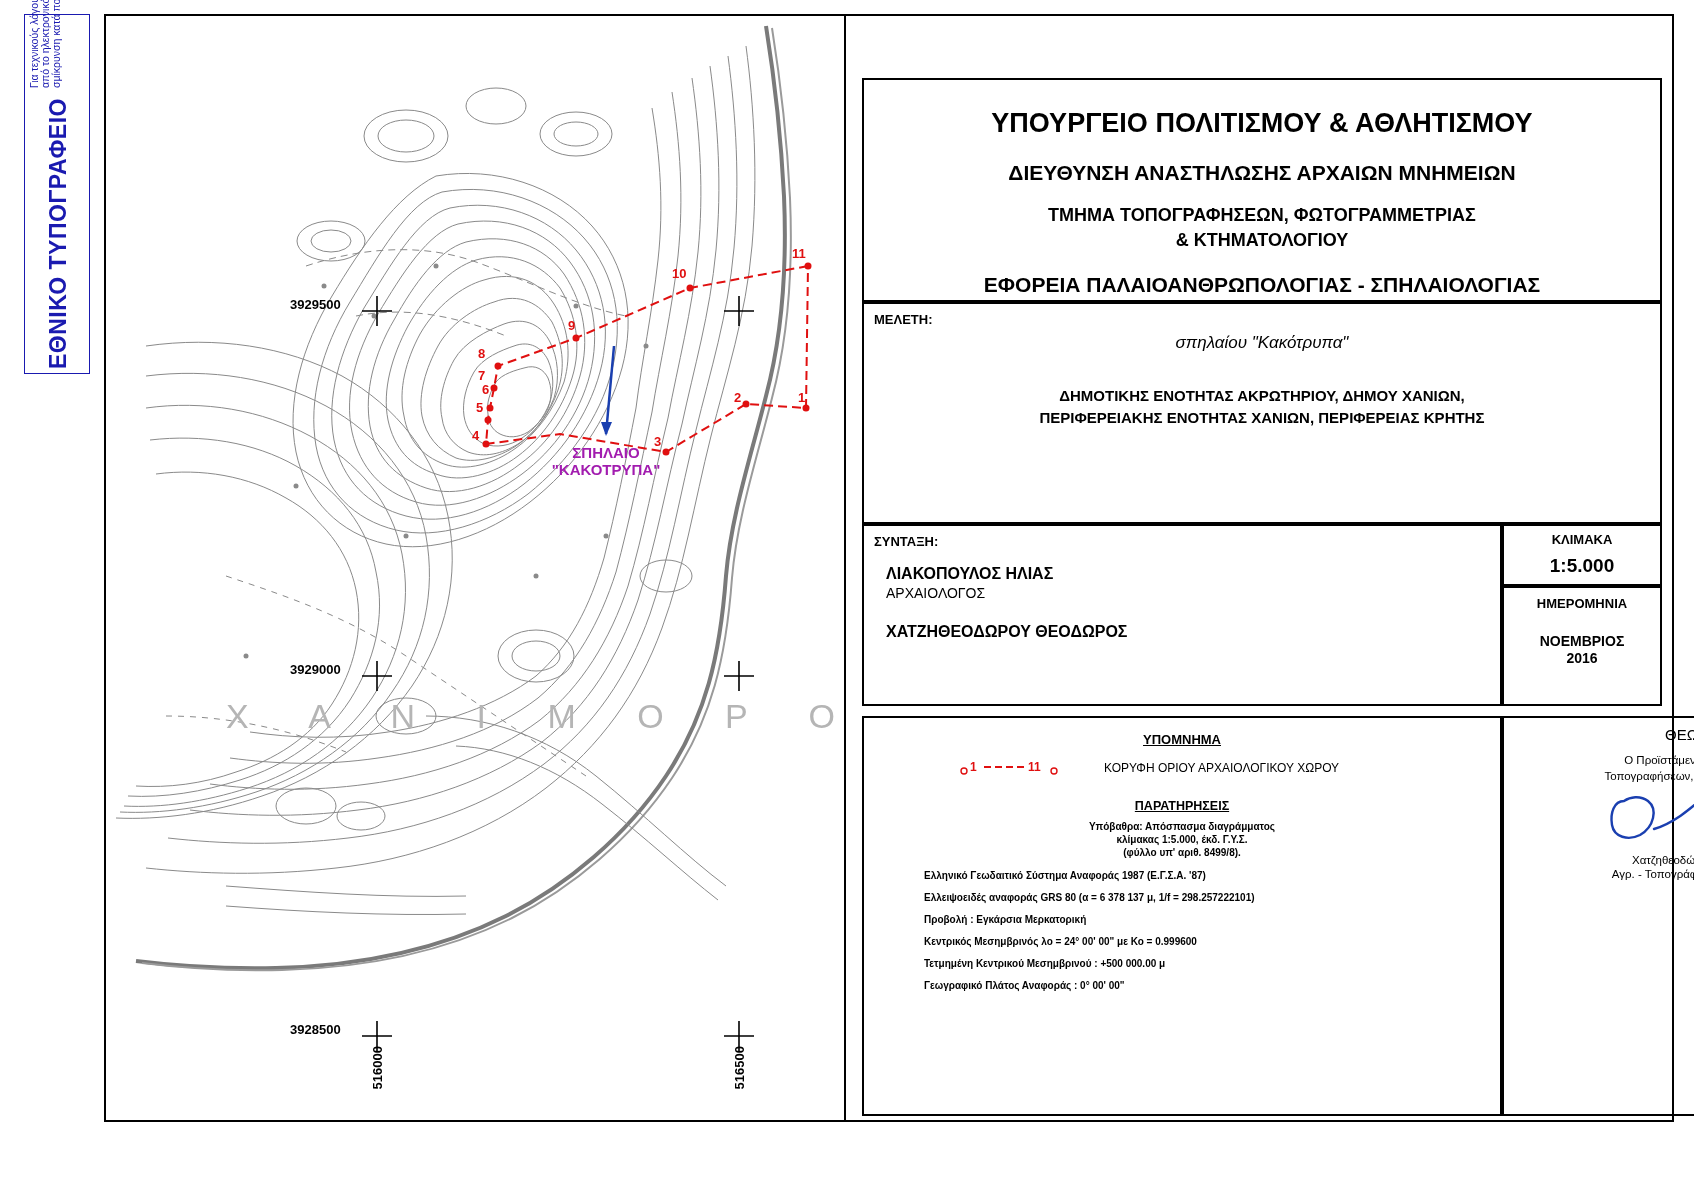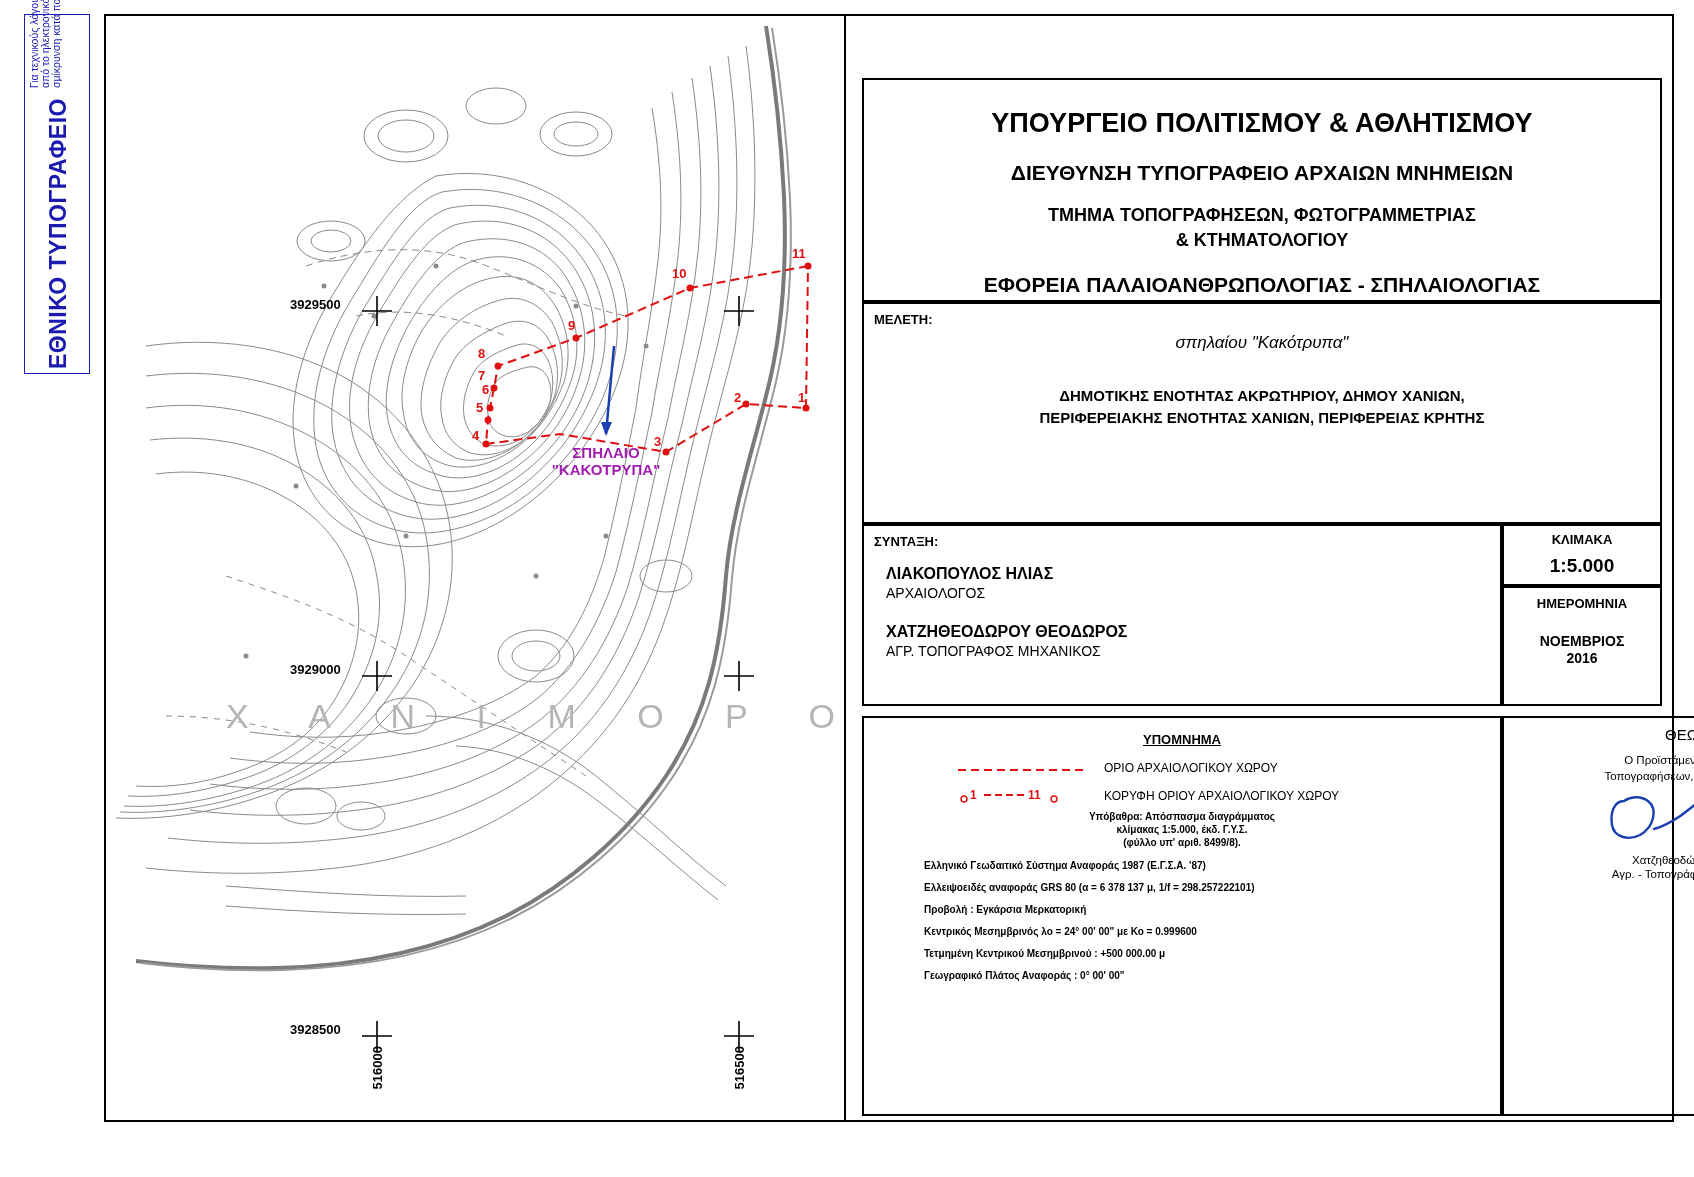--- a/index.html
+++ b/index.html
@@ -209,81 +209,73 @@
     <div class="mtxt" style="left:184px;top:1006px;">3928500</div>
 
     <div class="coordv" style="left:264px;top:1030px;">516000</div>
     <div class="coordv" style="left:626px;top:1030px;">516500</div>
   </div>
 
   <div id="panel">
 
     <div class="box ctr" id="hdr">
       <div class="l1">ΥΠΟΥΡΓΕΙΟ ΠΟΛΙΤΙΣΜΟΥ &amp; ΑΘΛΗΤΙΣΜΟΥ</div>
-      <div class="l2">ΔΙΕΥΘΥΝΣΗ ΤΥΠΟΓΡΑΦΕΙΟ ΑΡΧΑΙΩΝ ΜΝΗΜΕΙΩΝ</div>
+      <div class="l2">ΔΙΕΥΘΥΝΣΗ ΑΝΑΣΤΗΛΩΣΗΣ ΑΡΧΑΙΩΝ ΜΝΗΜΕΙΩΝ</div>
       <div class="l3">ΤΜΗΜΑ ΤΟΠΟΓΡΑΦΗΣΕΩΝ, ΦΩΤΟΓΡΑΜΜΕΤΡΙΑΣ</div>
       <div class="l4">&amp; ΚΤΗΜΑΤΟΛΟΓΙΟΥ</div>
       <div class="l5">ΕΦΟΡΕΙΑ ΠΑΛΑΙΟΑΝΘΡΩΠΟΛΟΓΙΑΣ - ΣΠΗΛΑΙΟΛΟΓΙΑΣ</div>
     </div>
 
     <div class="box" id="study">
       <div class="lab">ΜΕΛΕΤΗ:</div>
       <div class="t2">σπηλαίου "Κακότρυπα"</div>
       <div class="t3">
         <span>ΔΗΜΟΤΙΚΗΣ ΕΝΟΤΗΤΑΣ ΑΚΡΩΤΗΡΙΟΥ,   ΔΗΜΟΥ ΧΑΝΙΩΝ,</span><br>
         <span>ΠΕΡΙΦΕΡΕΙΑΚΗΣ ΕΝΟΤΗΤΑΣ  ΧΑΝΙΩΝ,  ΠΕΡΙΦΕΡΕΙΑΣ ΚΡΗΤΗΣ</span>
       </div>
     </div>
 
     <div class="box" id="auth">
       <div class="lab">ΣΥΝΤΑΞΗ:</div>
       <div class="n1">ΛΙΑΚΟΠΟΥΛΟΣ ΗΛΙΑΣ</div>
       <div class="n2">ΑΡΧΑΙΟΛΟΓΟΣ</div>
       <div class="n3">ΧΑΤΖΗΘΕΟΔΩΡΟΥ ΘΕΟΔΩΡΟΣ</div>
-      <div class="n4">ΑΓΡ.  ΤΟΠΟΓΡΑΦΟΣ ΜΗΧΑΝΙΚΟΣ</div>
     </div>
 
     <div class="box" id="scalebox">
       <div class="lab">ΚΛΙΜΑΚΑ</div>
       <div class="val">1:5.000</div>
     </div>
 
     <div class="box" id="datebox">
       <div class="lab">ΗΜΕΡΟΜΗΝΙΑ</div>
       <div class="val">
         <span>ΝΟΕΜΒΡΙΟΣ</span><br>
         <span>2016</span>
       </div>
     </div>
 
     <div class="box" id="legend">
       <div class="ttl">ΥΠΟΜΝΗΜΑ</div>
 
-      <div class="lgrow">
-        <div class="lgsym">
-          <svg width="130" height="12">
-              <line x1="0" y1="6" x2="130" y2="6" stroke="#e01010" stroke-width="2" stroke-dasharray="8 5"></line>
-            </svg>
-        </div>
-        <div class="lbl">ΟΡΙΟ ΑΡΧΑΙΟΛΟΓΙΚΟΥ ΧΩΡΟΥ</div>
-      </div>
 
       <div class="lgrow">
         <div class="lgsym" style="display:flex;align-items:center;">
           <svg width="130" height="14">
             <circle cx="6" cy="10" r="3" fill="none" stroke="#e01010" stroke-width="1.4"></circle>
             <text x="12" y="10" fill="#e01010" font-size="12" font-weight="bold" font-family="Liberation Sans, sans-serif">1</text>
             <line x1="26" y1="6" x2="66" y2="6" stroke="#e01010" stroke-width="2" stroke-dasharray="7 4"></line>
             <text x="70" y="10" fill="#e01010" font-size="12" font-weight="bold" font-family="Liberation Sans, sans-serif">11</text>
             <circle cx="96" cy="10" r="3" fill="none" stroke="#e01010" stroke-width="1.4"></circle>
           </svg>
         </div>
         <div class="lbl">ΚΟΡΥΦΗ ΟΡΙΟΥ ΑΡΧΑΙΟΛΟΓΙΚΟΥ ΧΩΡΟΥ</div>
       </div>
 
+      <div class="obs">ΠΑΡΑΤΗΡΗΣΕΙΣ</div>
       <div class="note">
         <span>Υπόβαθρα: Απόσπασμα διαγράμματος</span><br>
         <span>κλίμακας 1:5.000, έκδ. Γ.Υ.Σ.</span><br>
         <span>(φύλλο υπ' αριθ. 8499/8).</span>
       </div>
       <div class="pline">Ελληνικό Γεωδαιτικό Σύστημα Αναφοράς 1987 (Ε.Γ.Σ.Α. '87)</div>
       <div class="pline">Ελλειψοειδές αναφοράς GRS 80 (α = 6 378 137 μ, 1/f = 298.257222101)</div>
       <div class="pline">Προβολή : Εγκάρσια Μερκατορική</div>
       <div class="pline">Κεντρικός Μεσημβρινός λo = 24° 00' 00" με Κο = 0.999600</div>
       <div class="pline">Τετμημένη Κεντρικού Μεσημβρινού : +500 000.00 μ</div>

